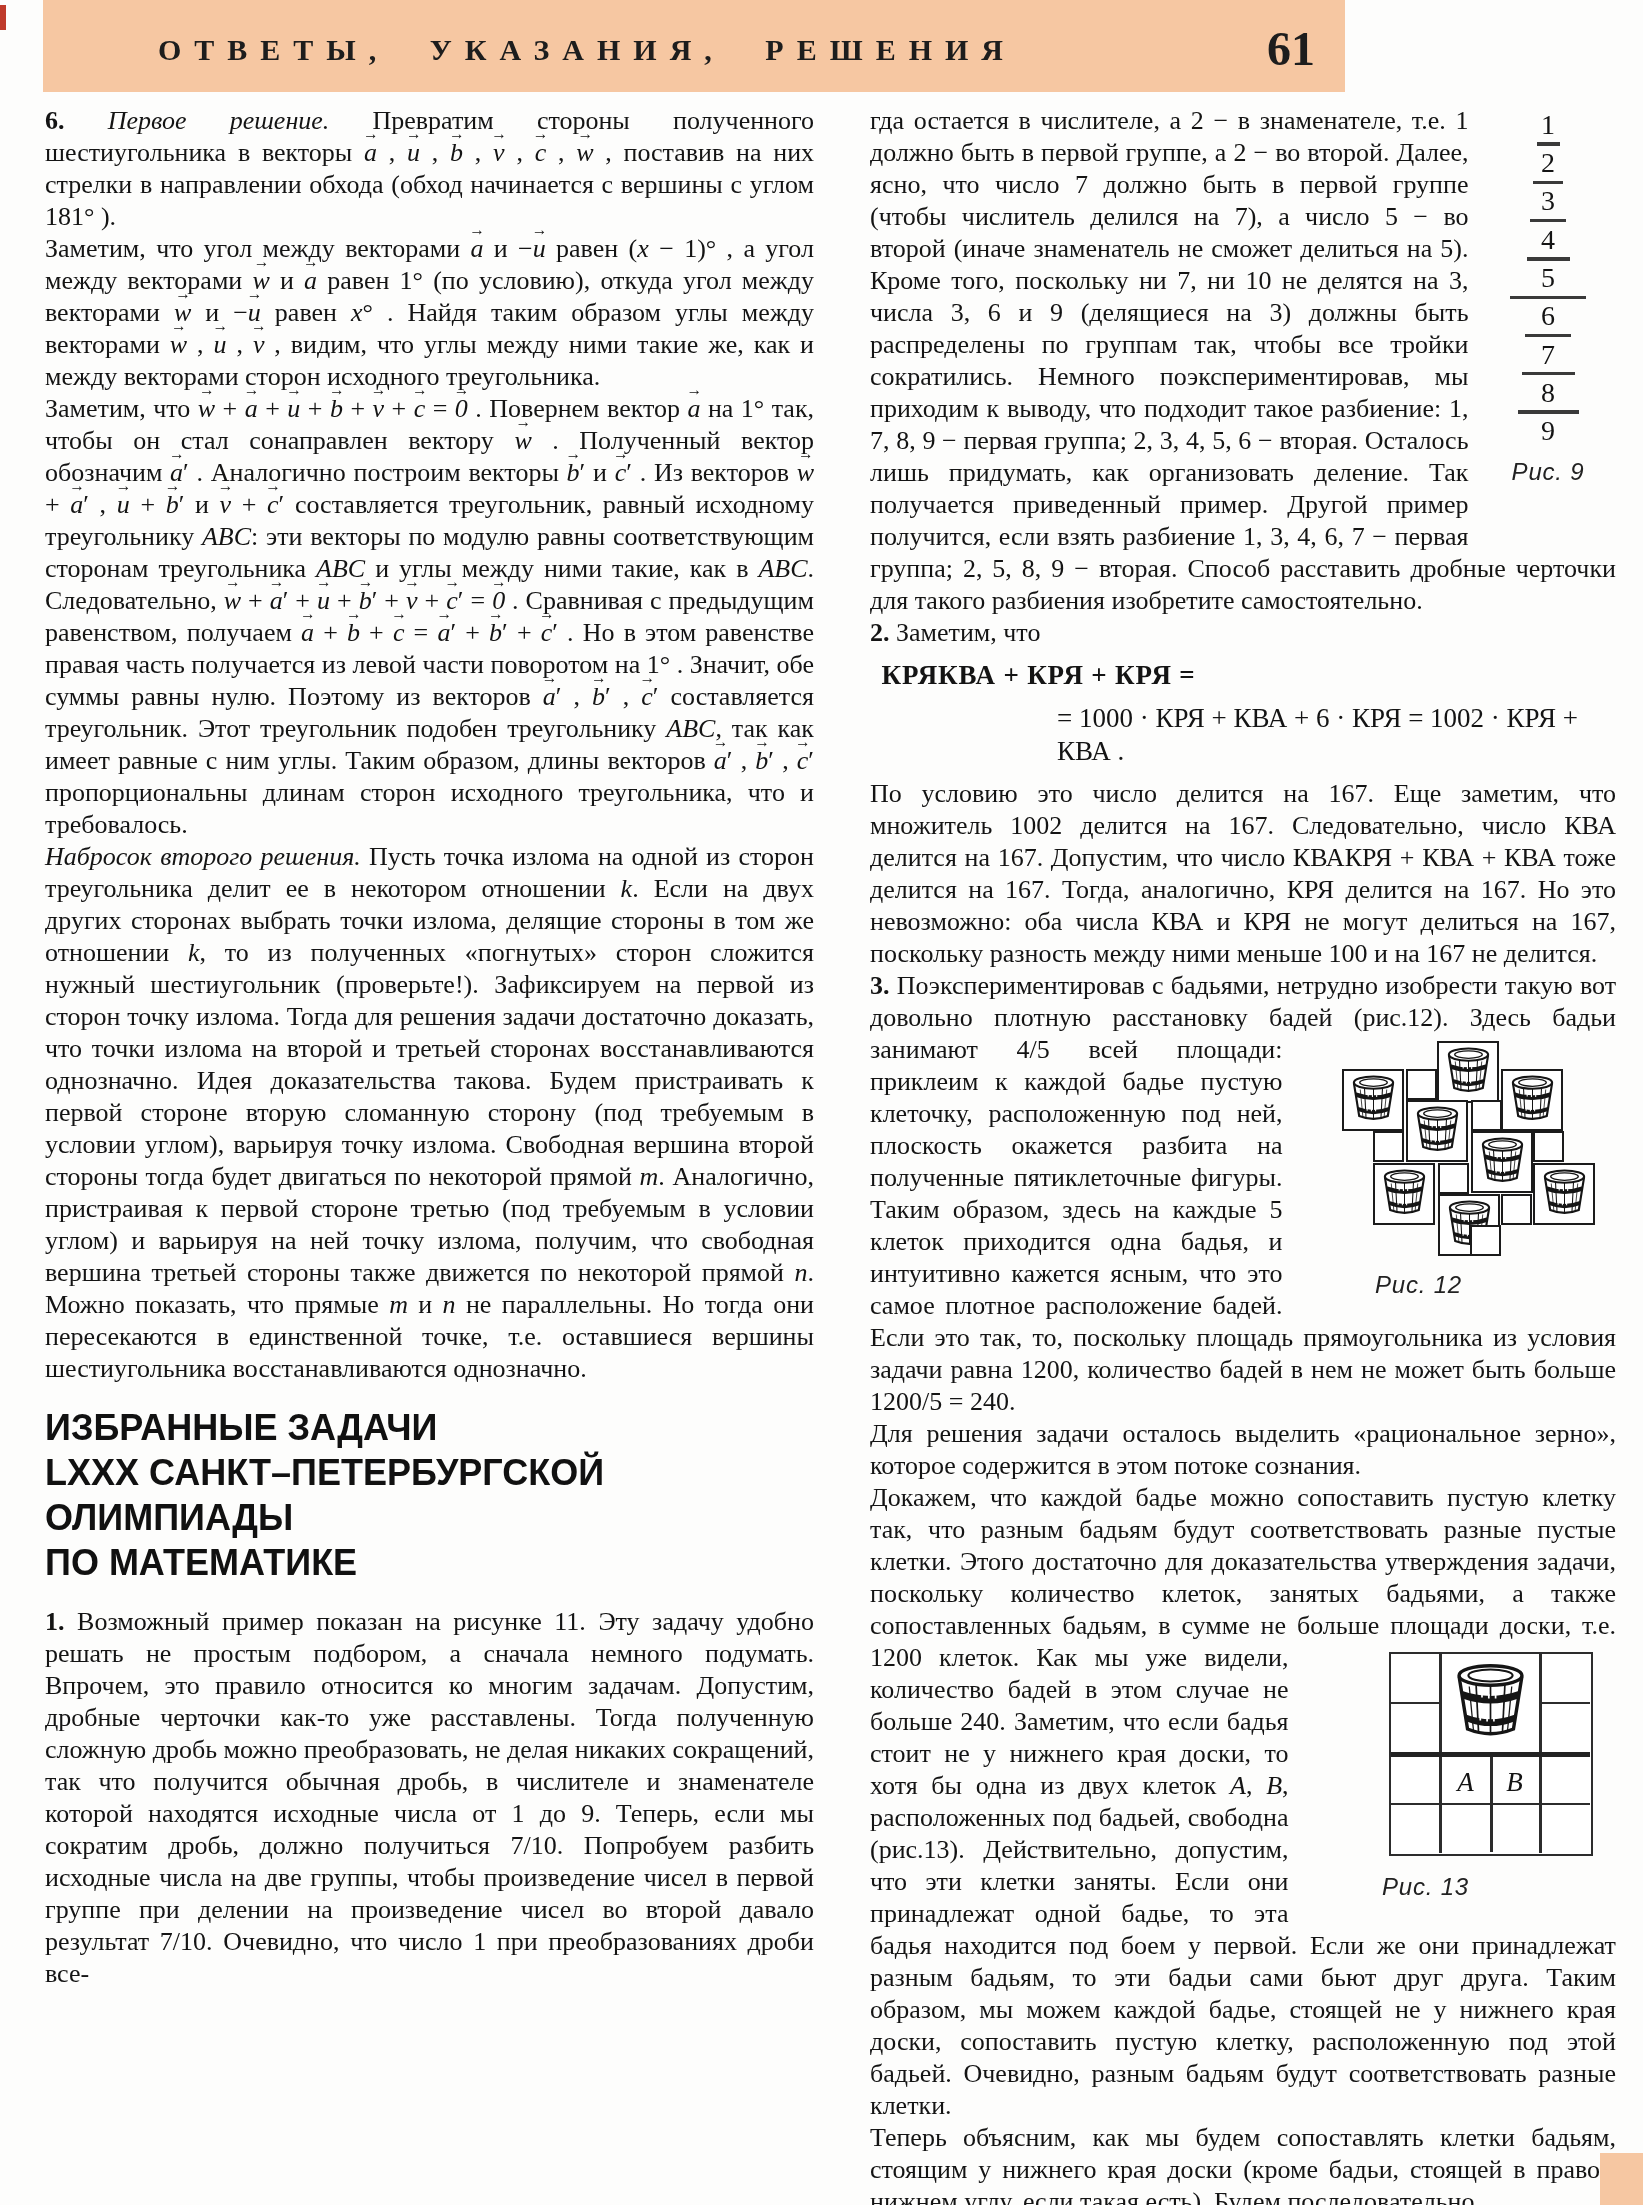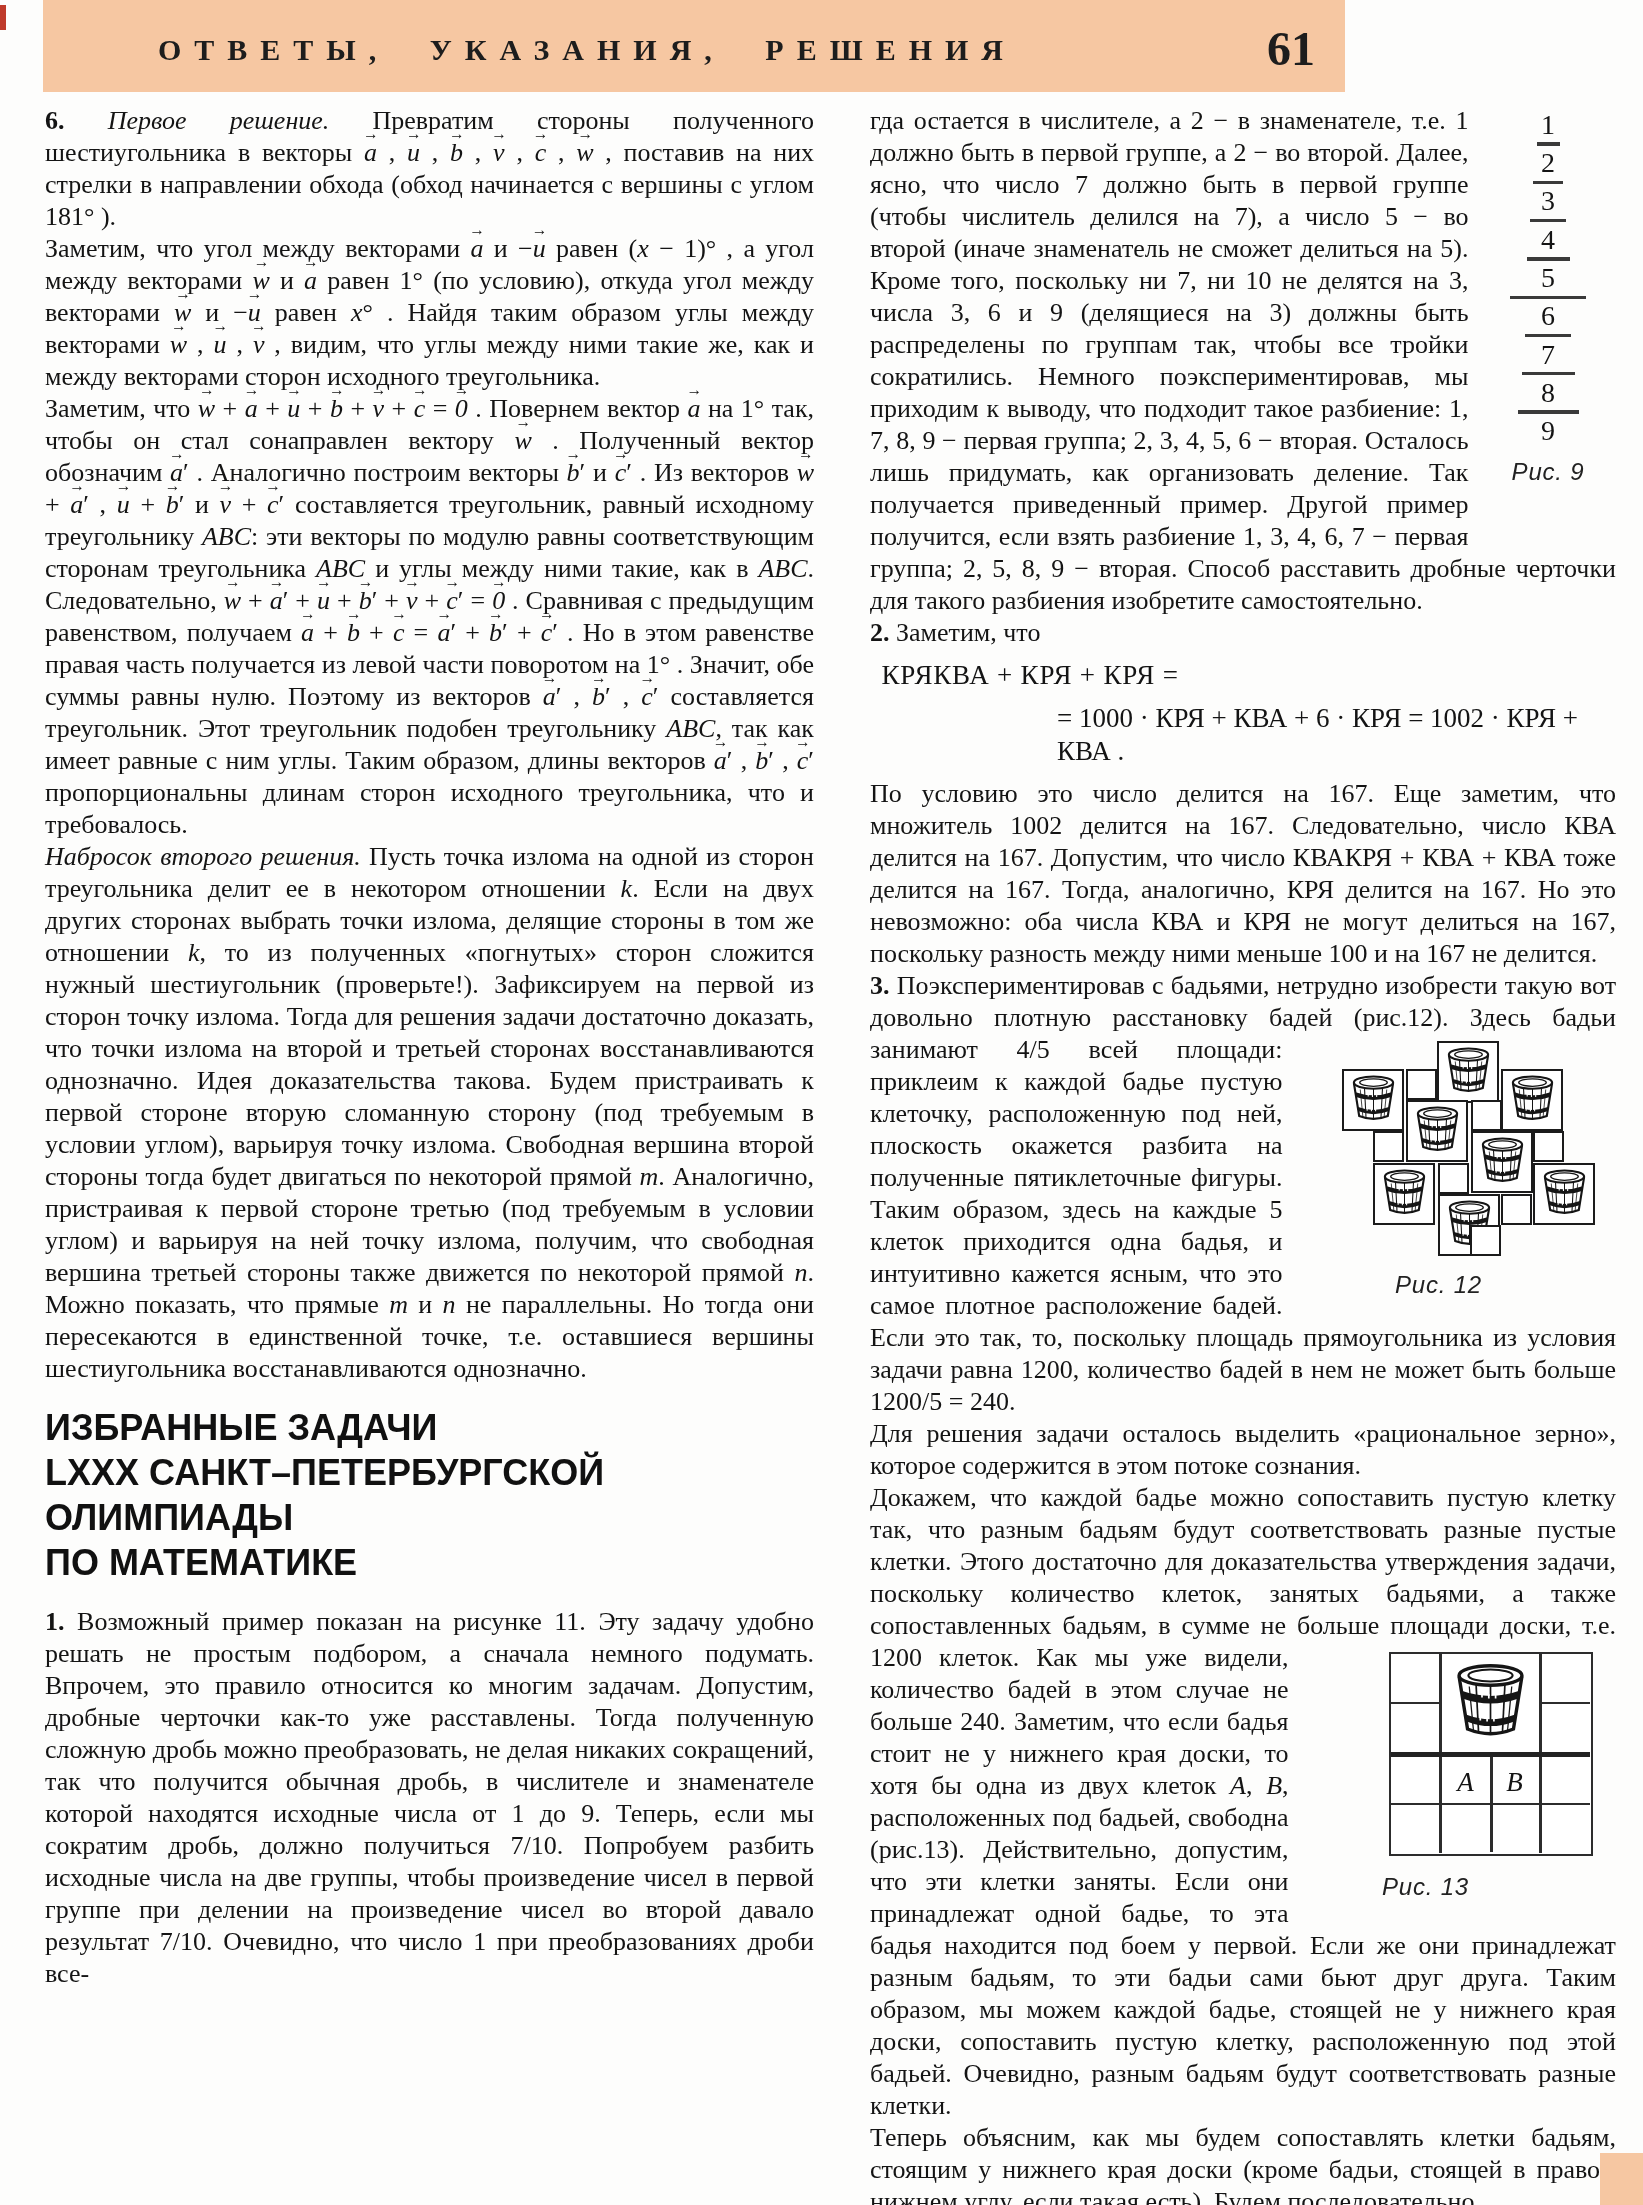--- a/index.html
+++ b/index.html
@@ -17,21 +17,21 @@
   .content{position:absolute;left:45px;top:105px;width:1572px;display:flex;gap:56px;}
   .col-left{width:769px;}
   .col-right{width:746px;}
   .col p{margin:0;font-size:26px;line-height:32px;text-align:justify;}
 
   .section-heading{margin:20px 0 21.4px;font-family:"Liberation Sans",sans-serif;
     font-weight:bold;font-size:36px;line-height:45px;color:#111;}
 
   .p2intro{margin-top:0;}
   .formula{font-size:27px;line-height:33px;margin:10px 0 10px;text-align:left;}
-  .formula.f1{padding-left:11.5px;letter-spacing:0.8px;}
+  .formula.f1{padding-left:11.5px;letter-spacing:0.8px;font-weight:bold;}
   .formula.f2{padding-left:187px;}
 
   
   .vec{position:relative;display:inline-block;}
   .vec .ar{position:absolute;left:52%;transform:translateX(-50%);top:-0.72em;font-size:0.60em;line-height:1;}
 
   .caption{font-family:"Liberation Sans",sans-serif;font-style:italic;font-size:24px;
     color:#222;letter-spacing:0.8px;white-space:nowrap;}
 
   
@@ -43,21 +43,21 @@
   .fbar.w5{width:76px;}.fbar.w6{width:46px;}.fbar.w7{width:53px;}.fbar.w8{width:61px;}
   .fig11 .caption{display:block;text-align:center;margin-top:11.5px;}
 
   
   .fig12{float:right;width:322px;height:273px;margin:1.6px 0 5px 11.5px;position:relative;display:block;}
   .cluster{position:absolute;left:48px;top:5px;width:256px;height:219px;}
   .bsq,.esq{position:absolute;background:#fff;border:2.5px solid #1b1b1b;box-sizing:border-box;}
   .bsq{width:62px;height:62px;}
   .esq{width:31px;height:31px;}
   .bsq svg{display:block;width:53px;height:49px;margin:3.3px auto 0;}
-  .fig12 .caption{position:absolute;left:101px;top:233px;}
+  .fig12 .caption{position:absolute;left:81px;top:233px;}
 
   
   .fig13{float:right;width:316px;height:265px;margin:1.6px 0 3.3px 11.5px;position:relative;display:block;}
   .grid13{position:absolute;left:89px;top:8.2px;width:204px;height:204px;background:#fff;
     border:2.5px solid #2c2c2c;box-sizing:border-box;display:block;}
   .gl{position:absolute;background:#2c2c2c;display:block;}
   .gl.v{width:2.5px;}
   .gl.h{height:2.5px;}
   .gl.h.thick{height:5px;background:#222;}
   .b13{position:absolute;left:57px;top:6.6px;width:85px;height:82px;}

